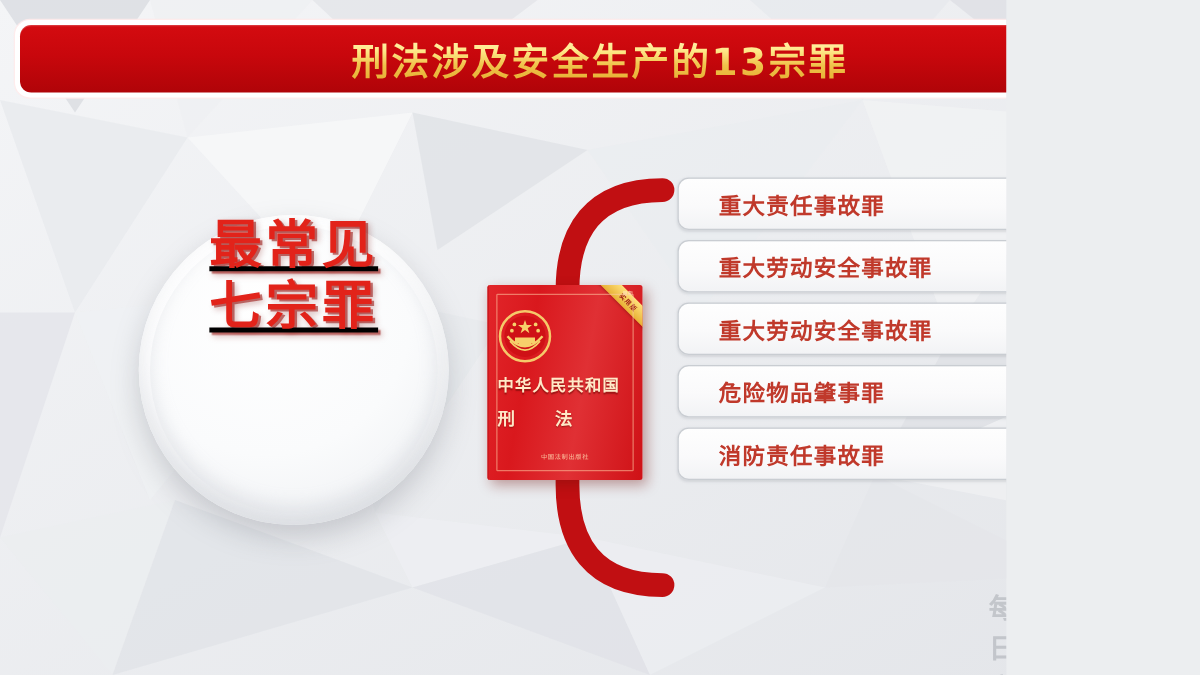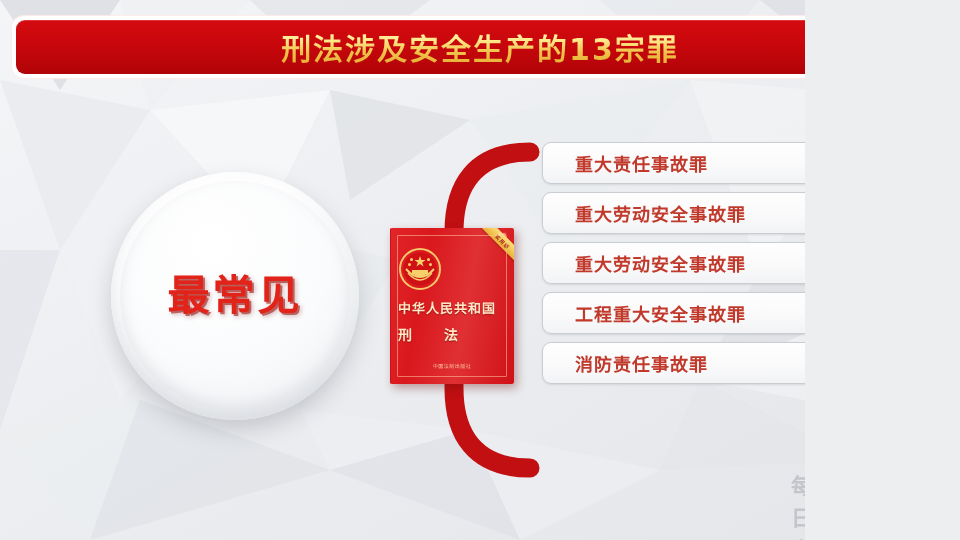--- a/index.html
+++ b/index.html
@@ -45,21 +45,21 @@
   
   .circle{
     position:absolute;left:111px;top:172px;width:248px;height:248px;
     border-radius:50%;
     background:
       radial-gradient(circle at 38% 30%, #ffffff 0%, #fdfdfe 42%, #f1f2f4 72%, #e2e4e7 100%);
     box-shadow:
       0 10px 22px rgba(120,125,135,.33),
       inset 0 -10px 18px rgba(170,175,185,.30),
       inset 0 6px 12px rgba(255,255,255,.95);
-    display:flex;flex-direction:column;align-items:center;justify-content:center;
+    display:flex;flex-direction:column;align-items:center;text-decoration:underline;
   }
   .circle::before{
     content:"";position:absolute;left:9px;top:9px;right:9px;bottom:9px;
     border-radius:50%;
     background:radial-gradient(circle at 40% 28%, #ffffff 0%, #fafbfc 55%, #eceef1 100%);
     box-shadow:inset 0 -6px 14px rgba(175,180,190,.28);
   }
   .circle-line{
     position:relative;z-index:2;
     font-size:42px;font-weight:bold;line-height:1.16;
@@ -189,20 +189,21 @@
   </svg>
 
   <div class="title-wrap">
     <div class="title-bar">
       <div class="title-text">刑法涉及安全生产的13宗罪</div>
     </div>
   </div>
 
   <div class="circle">
     <div class="circle-line">最常见</div>
+    <div class="circle-line">七宗罪</div>
   </div>
 
   <svg class="bracket" viewBox="0 0 110 340" preserveAspectRatio="none">
     <path d="M 98 12 C 42 12 22 46 22 92 L 22 248 C 22 294 42 328 98 328" fill="none" stroke="#c10f12" stroke-width="19" stroke-linecap="round"></path>
   </svg>
 
   <div class="book">
     <div class="book-spine"></div>
     <div class="ribbon">实用版</div>
     <div class="ribbon-tag">最新</div>
@@ -232,21 +233,21 @@
     <div class="crime">
       <span>重大责任事故罪</span>
     </div>
     <div class="crime">
       <span>重大劳动安全事故罪</span>
     </div>
     <div class="crime">
       <span>重大劳动安全事故罪</span>
     </div>
     <div class="crime">
-      <span>工程重大安全事故罪</span>
+      <span>危险物品肇事罪</span>
     </div>
     <div class="crime">
       <span>消防责任事故罪</span>
     </div>
   </div>
 
   <div class="watermark">
     <span>
       <svg width="40" height="28" viewBox="0 0 40 28">
         <ellipse cx="14" cy="11" rx="11.5" ry="9.5" fill="none" stroke="#8d9098" stroke-width="1.6"></ellipse>

